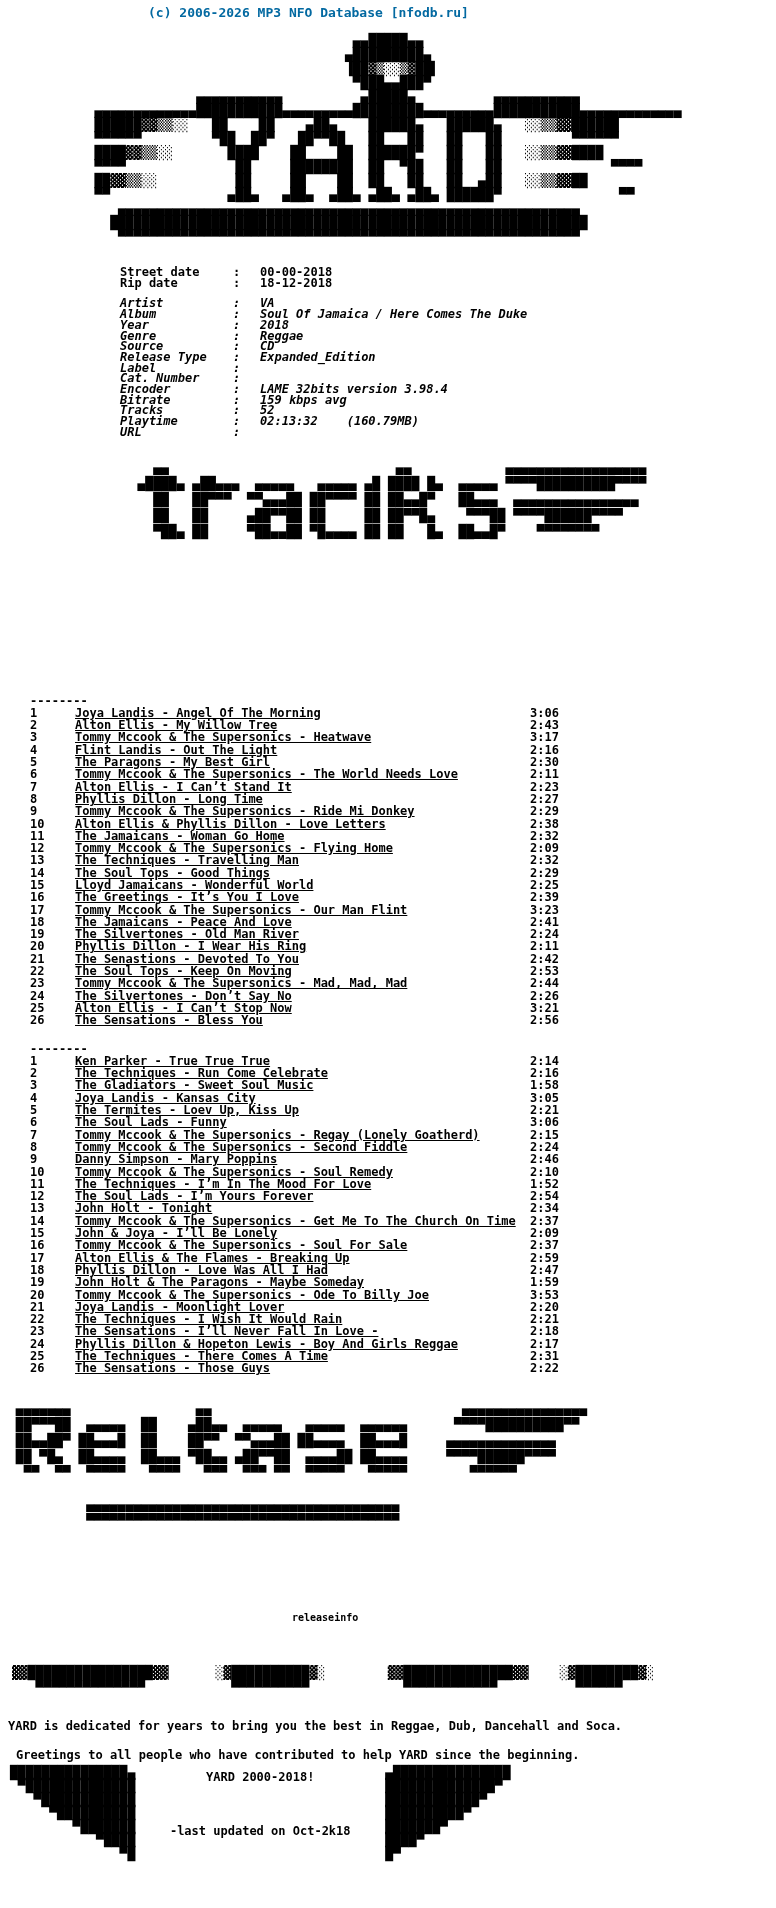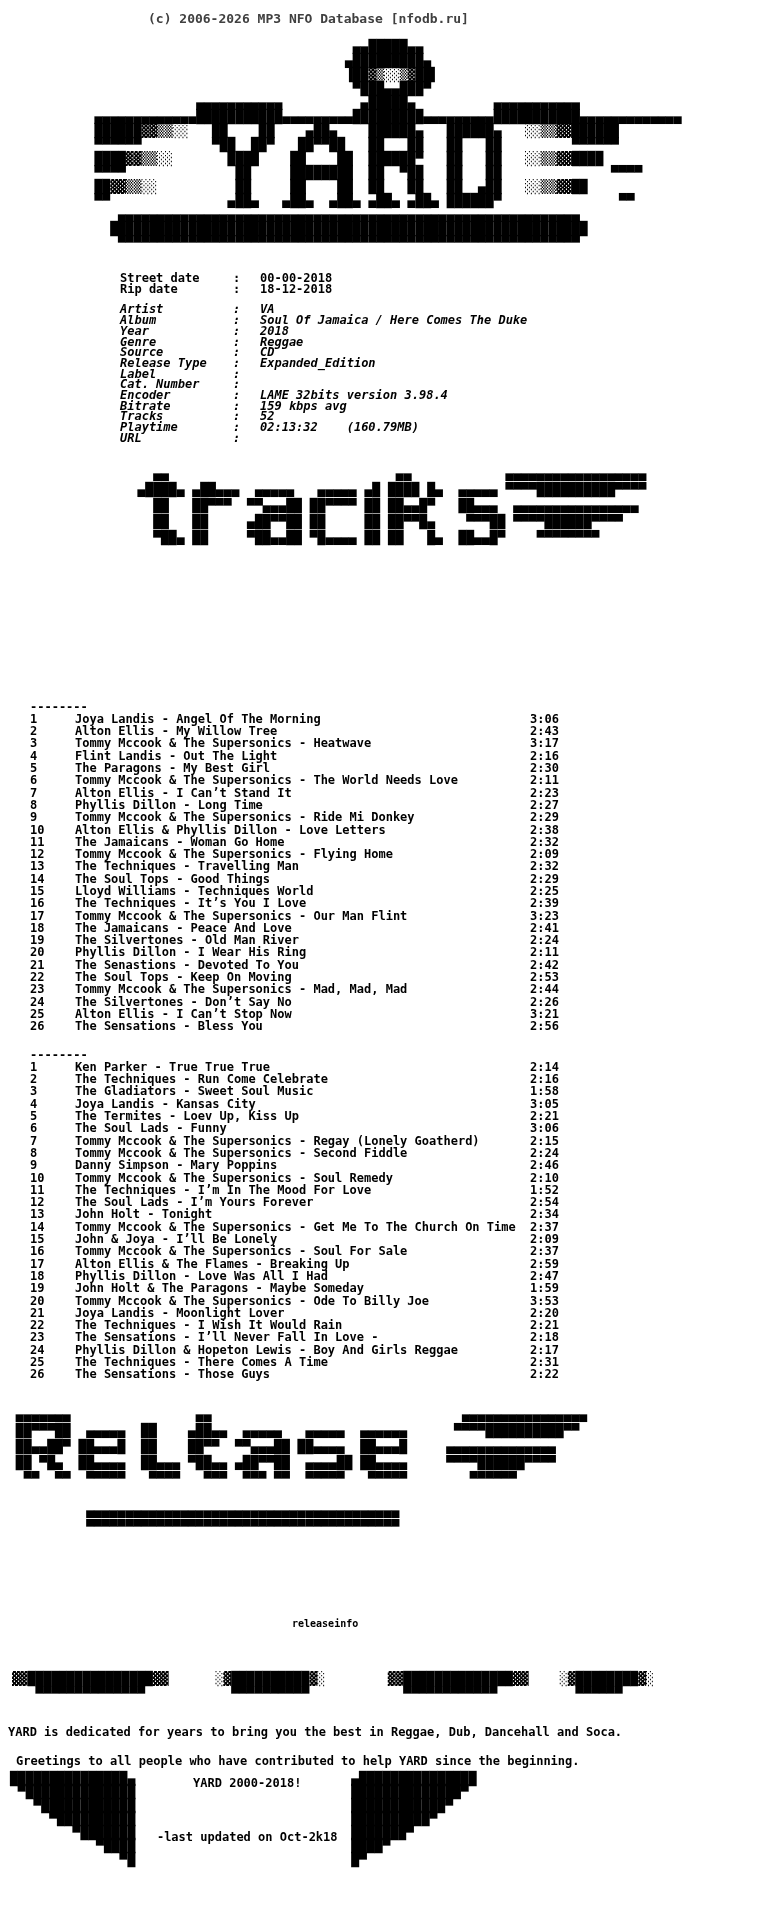--- a/index.html
+++ b/index.html
@@ -1,49 +1,49 @@
 <!DOCTYPE html>
 <html><head>
 <meta charset="utf-8">
 <style>
   html,body{margin:0;padding:0;}
   body{
     width:776px;height:1908px;overflow:hidden;background:#ffffff;color:#000000;
     font-family:"DejaVu Sans Mono",monospace;font-weight:bold;
   }
-  .copyright{color:#404040;font-size:13px;line-height:15px;padding-top:11px;padding-left:148px;white-space:pre;}
+  .copyright{color:#0369a1;font-size:13px;line-height:15px;padding-top:5px;padding-left:148px;white-space:pre;}
   pre.art{margin:0;font-size:13px;line-height:14px;white-space:pre;font-family:"DejaVu Sans Mono",monospace;}
   .center{text-align:center;}
   .center pre.art{display:inline-block;text-align:left;}
   .yard-wrap{margin-top:14px;}
   .info-block{margin-top:22px;padding-left:120px;font-size:12px;}
   .info-row{display:flex;line-height:10.7px;white-space:pre;}
   .info-label{width:113px;}
   .info-sep{width:27px;}
   .info-value{white-space:pre;}
   .grp{margin-top:10px;font-style:italic;}
   .tracks-wrap{margin-top:22px;}
   .tracks-wrap pre.art{line-height:16px;}
   .discs{margin-top:155px;font-size:12px;}
   .disc + .disc{margin-top:16px;}
   .disc-title,.disc-underline{padding-left:30px;line-height:12.3px;white-space:pre;}
   .track-row{display:flex;padding-left:30px;line-height:12.3px;white-space:pre;}
   .track-no{width:45px;}
-  .track-title{width:455px;}
+  .track-title{width:455px;text-decoration:underline;}
   .release-art-wrap{margin-top:26px;padding-left:8px;}
   .release-art-wrap pre.art{line-height:16px;}
   .releaseinfo{margin-top:82px;padding-left:292px;font-size:10px;line-height:14px;}
   .divider-wrap{margin-top:40px;padding-left:12px;}
   .divider-wrap pre.art{line-height:15px;}
   .footer-line{font-size:12px;line-height:14px;white-space:pre;}
   .l1{margin-top:24px;padding-left:8px;}
   .l2{margin-top:15px;padding-left:16px;}
   .banner{margin-top:4px;padding-left:10px;display:flex;align-items:flex-start;}
   .banner pre.art{font-size:13px;line-height:13.5px;}
-  .banner-center{width:208px;text-align:center;font-size:12px;padding-left:8px;}
+  .banner-center{width:250px;text-align:center;font-size:12px;}
   .banner-text{margin-top:4px;line-height:14px;}
   .updated{margin-top:40px;line-height:14px;}
 </style>
 </head>
 <body>
 
 <div class="copyright">(c) 2006-2026 MP3 NFO Database [nfodb.ru]</div>
 
 <div class="center yard-wrap">
   <pre class="art">                                 ▄▄█████▄▄
@@ -103,22 +103,22 @@
       <div class="track-row"><span class="track-no">5</span><span class="track-title">The Paragons - My Best Girl</span><span class="track-time">2:30</span></div>
       <div class="track-row"><span class="track-no">6</span><span class="track-title">Tommy Mccook &amp; The Supersonics - The World Needs Love</span><span class="track-time">2:11</span></div>
       <div class="track-row"><span class="track-no">7</span><span class="track-title">Alton Ellis - I Can’t Stand It</span><span class="track-time">2:23</span></div>
       <div class="track-row"><span class="track-no">8</span><span class="track-title">Phyllis Dillon - Long Time</span><span class="track-time">2:27</span></div>
       <div class="track-row"><span class="track-no">9</span><span class="track-title">Tommy Mccook &amp; The Supersonics - Ride Mi Donkey</span><span class="track-time">2:29</span></div>
       <div class="track-row"><span class="track-no">10</span><span class="track-title">Alton Ellis &amp; Phyllis Dillon - Love Letters</span><span class="track-time">2:38</span></div>
       <div class="track-row"><span class="track-no">11</span><span class="track-title">The Jamaicans - Woman Go Home</span><span class="track-time">2:32</span></div>
       <div class="track-row"><span class="track-no">12</span><span class="track-title">Tommy Mccook &amp; The Supersonics - Flying Home</span><span class="track-time">2:09</span></div>
       <div class="track-row"><span class="track-no">13</span><span class="track-title">The Techniques - Travelling Man</span><span class="track-time">2:32</span></div>
       <div class="track-row"><span class="track-no">14</span><span class="track-title">The Soul Tops - Good Things</span><span class="track-time">2:29</span></div>
-      <div class="track-row"><span class="track-no">15</span><span class="track-title">Lloyd Williams - Techniques World</span><span class="track-time">2:25</span></div>
-      <div class="track-row"><span class="track-no">16</span><span class="track-title">The Techniques - It’s You I Love</span><span class="track-time">2:39</span></div>
+      <div class="track-row"><span class="track-no">15</span><span class="track-title">Lloyd Jamaicans - Wonderful World</span><span class="track-time">2:25</span></div>
+      <div class="track-row"><span class="track-no">16</span><span class="track-title">The Greetings - It’s You I Love</span><span class="track-time">2:39</span></div>
       <div class="track-row"><span class="track-no">17</span><span class="track-title">Tommy Mccook &amp; The Supersonics - Our Man Flint</span><span class="track-time">3:23</span></div>
       <div class="track-row"><span class="track-no">18</span><span class="track-title">The Jamaicans - Peace And Love</span><span class="track-time">2:41</span></div>
       <div class="track-row"><span class="track-no">19</span><span class="track-title">The Silvertones - Old Man River</span><span class="track-time">2:24</span></div>
       <div class="track-row"><span class="track-no">20</span><span class="track-title">Phyllis Dillon - I Wear His Ring</span><span class="track-time">2:11</span></div>
       <div class="track-row"><span class="track-no">21</span><span class="track-title">The Senastions - Devoted To You</span><span class="track-time">2:42</span></div>
       <div class="track-row"><span class="track-no">22</span><span class="track-title">The Soul Tops - Keep On Moving</span><span class="track-time">2:53</span></div>
       <div class="track-row"><span class="track-no">23</span><span class="track-title">Tommy Mccook &amp; The Supersonics - Mad, Mad, Mad</span><span class="track-time">2:44</span></div>
       <div class="track-row"><span class="track-no">24</span><span class="track-title">The Silvertones - Don’t Say No</span><span class="track-time">2:26</span></div>
       <div class="track-row"><span class="track-no">25</span><span class="track-title">Alton Ellis - I Can’t Stop Now</span><span class="track-time">3:21</span></div>
       <div class="track-row"><span class="track-no">26</span><span class="track-title">The Sensations - Bless You</span><span class="track-time">2:56</span></div>

